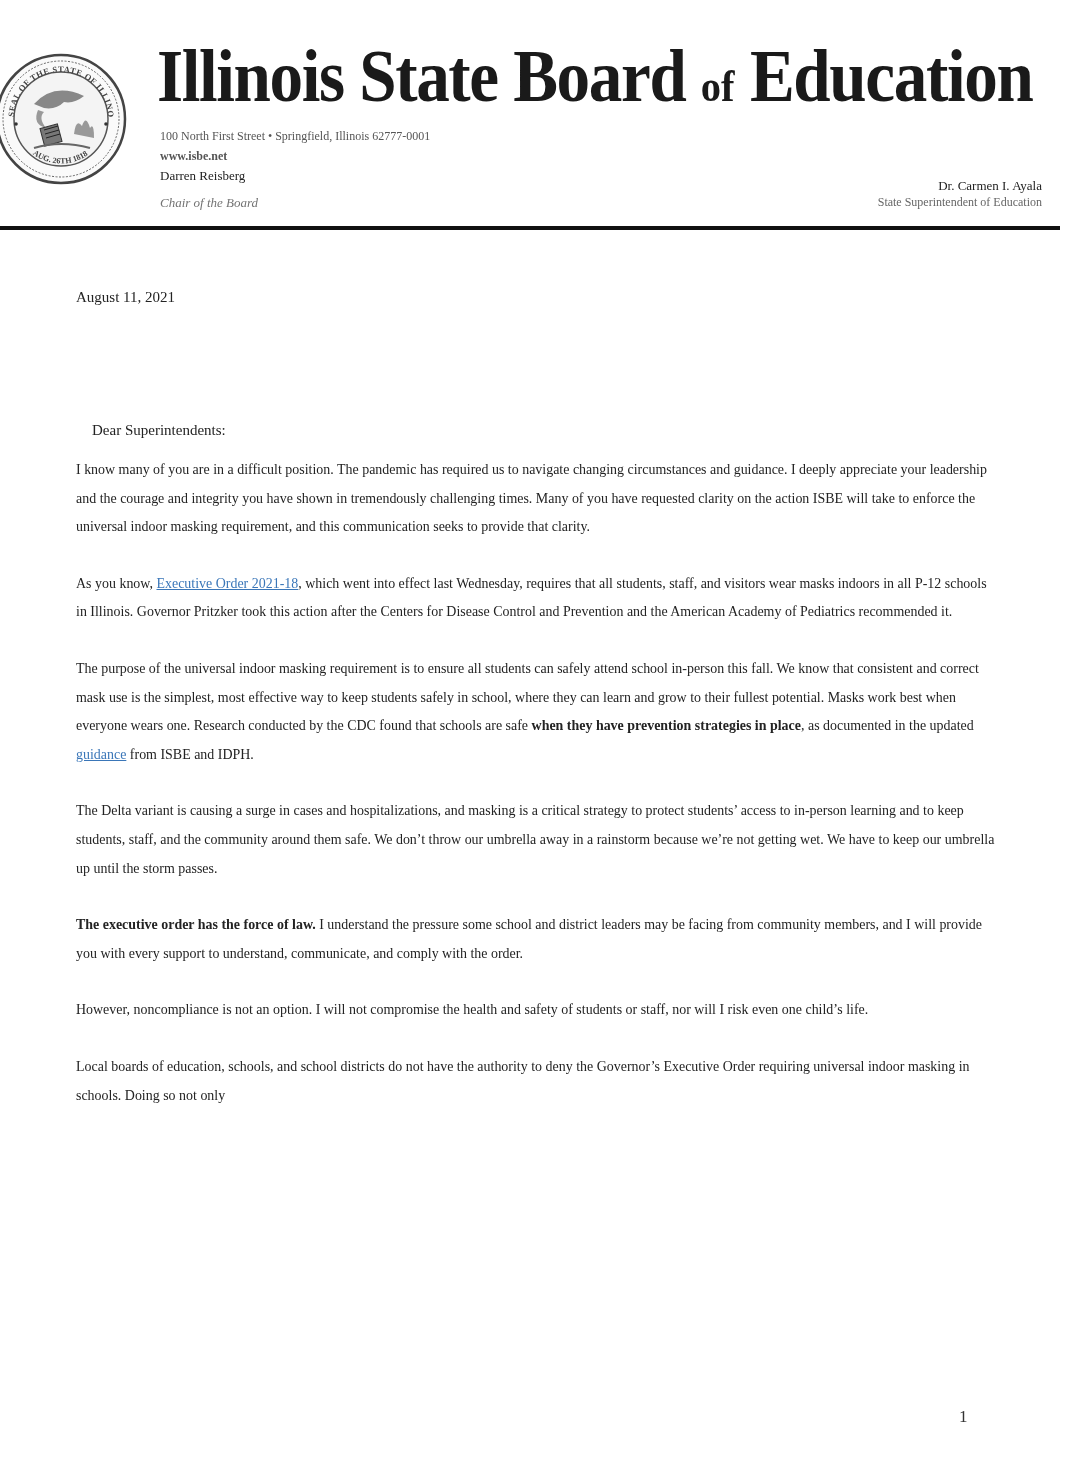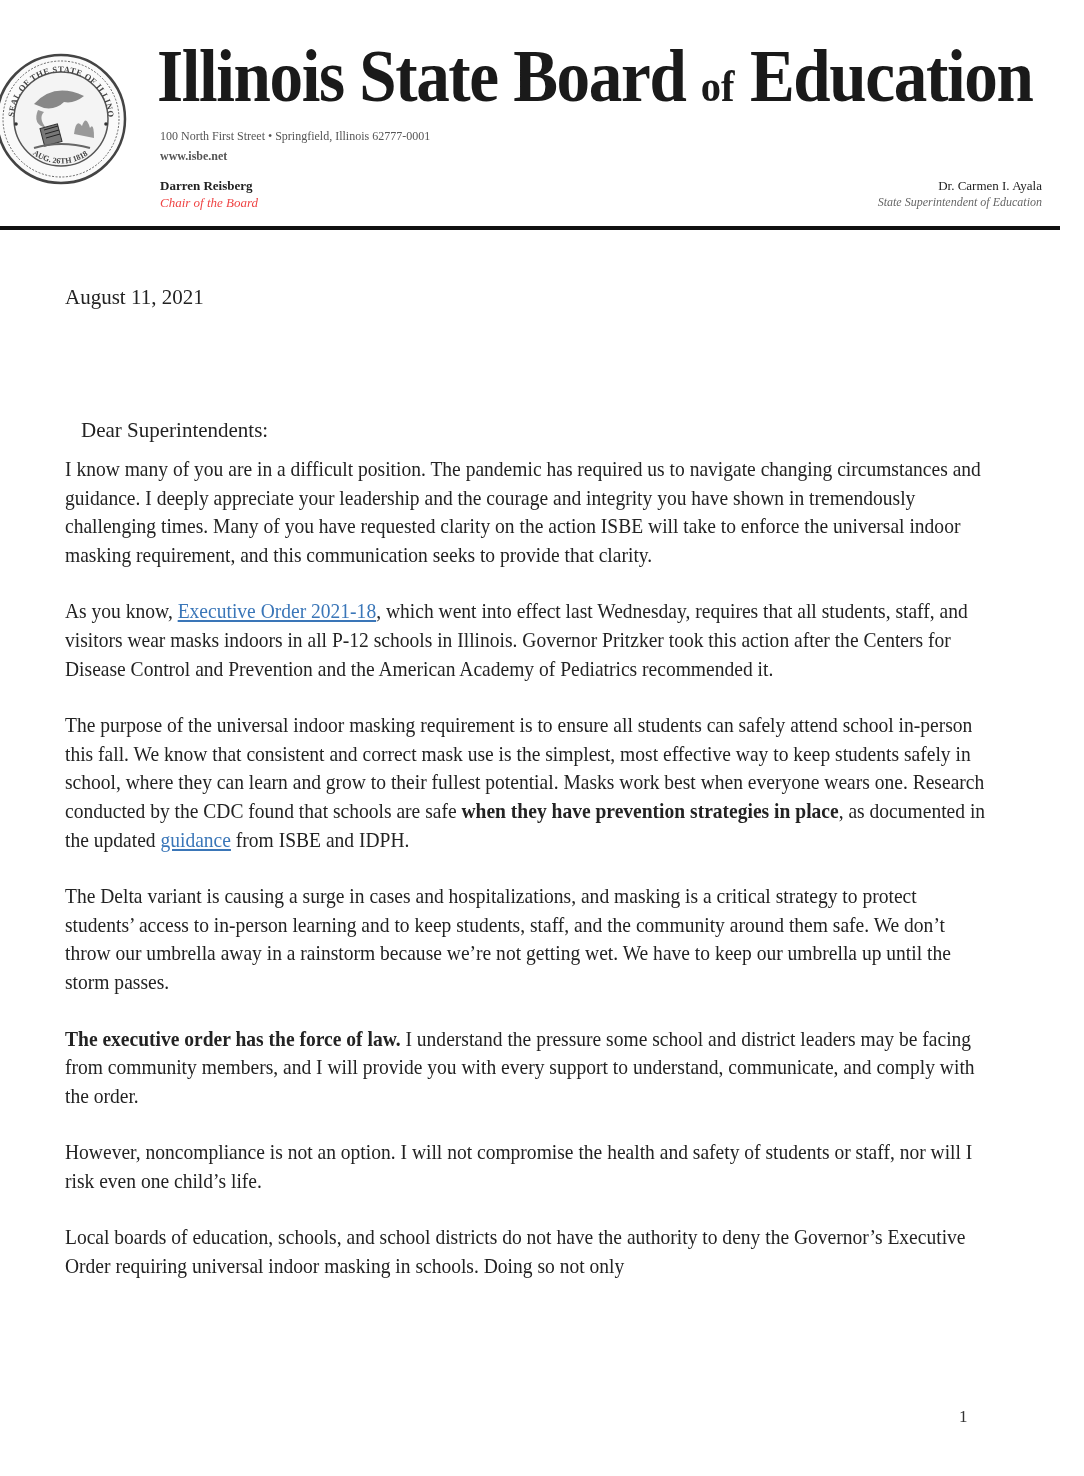--- a/index.html
+++ b/index.html
@@ -61,65 +61,64 @@
       position: absolute;
       left: 160px;
       top: 149px;
       font-size: 12px;
       color: #555;
       font-weight: bold;
     }
     .chair-name {
       position: absolute;
       left: 160px;
-      top: 178px;
+      top: 168px;
       font-size: 13px;
-      font-weight: bold;
+      font-weight: normal;
       color: #222;
     }
     .chair-title {
       position: absolute;
       left: 160px;
       top: 195px;
       font-size: 13px;
       font-style: italic;
-      color: #ef4444;
+      color: #737373;
     }
     .supt-name {
       position: absolute;
       right: 42px;
       top: 178px;
       font-size: 13px;
       font-weight: normal;
       color: #222;
       text-align: right;
     }
     .supt-title {
       position: absolute;
       right: 42px;
       top: 195px;
       font-size: 12px;
-      font-style: italic;
       color: #666;
       text-align: right;
     }
     .rule {
       position: absolute;
       left: 0;
       top: 226px;
       width: 1060px;
       height: 4px;
       background: #111;
     }
     .content {
       position: absolute;
-      left: 65px;
+      left: 76px;
       top: 283px;
       width: 920px;
-      font-size: 21px;
+      font-size: 15px;
       line-height: 28.6px;
       color: #232323;
     }
     .date { margin: 0; }
     .salutation { margin: 16px; position: absolute; top: 117px; left: 0; }
     .body {
       position: absolute;
       top: 172px;
       left: 0;
       width: 920px;

